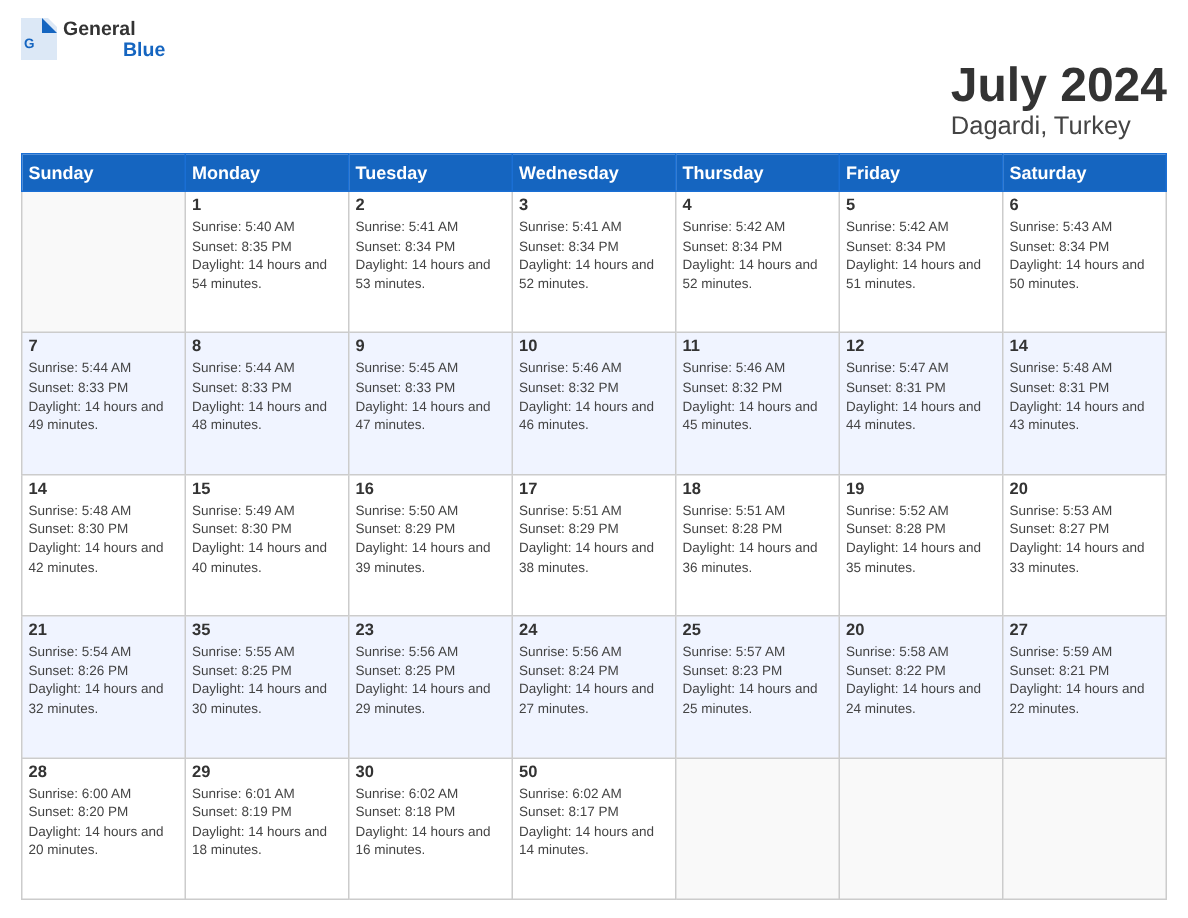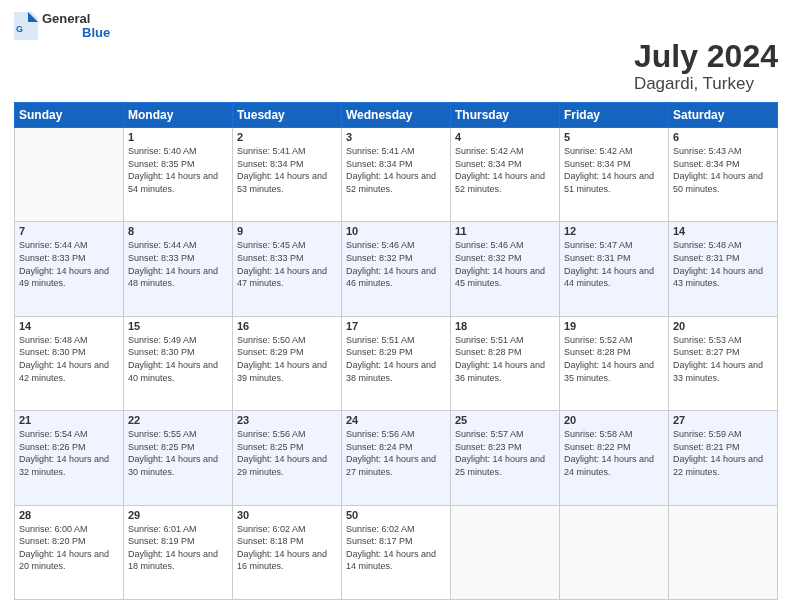--- a/index.html
+++ b/index.html
@@ -223,21 +223,21 @@
             <span class="day-num">20</span>
             <div class="day-info">Sunrise: 5:53 AM<br>Sunset: 8:27 PM<br>Daylight: 14 hours and 33 minutes.</div>
           </td>
         </tr>
         <tr class="row-alt">
           <td>
             <span class="day-num">21</span>
             <div class="day-info">Sunrise: 5:54 AM<br>Sunset: 8:26 PM<br>Daylight: 14 hours and 32 minutes.</div>
           </td>
           <td>
-            <span class="day-num">22</span>
+            <span class="day-num">35</span>
             <div class="day-info">Sunrise: 5:55 AM<br>Sunset: 8:25 PM<br>Daylight: 14 hours and 30 minutes.</div>
           </td>
           <td>
             <span class="day-num">23</span>
             <div class="day-info">Sunrise: 5:56 AM<br>Sunset: 8:25 PM<br>Daylight: 14 hours and 29 minutes.</div>
           </td>
           <td>
             <span class="day-num">24</span>
             <div class="day-info">Sunrise: 5:56 AM<br>Sunset: 8:24 PM<br>Daylight: 14 hours and 27 minutes.</div>
           </td>

